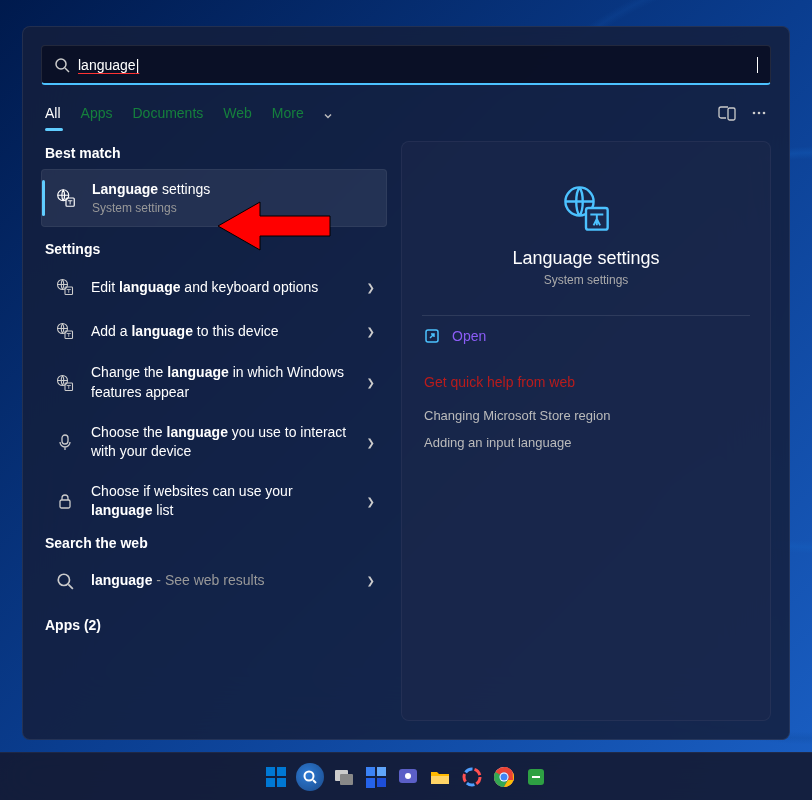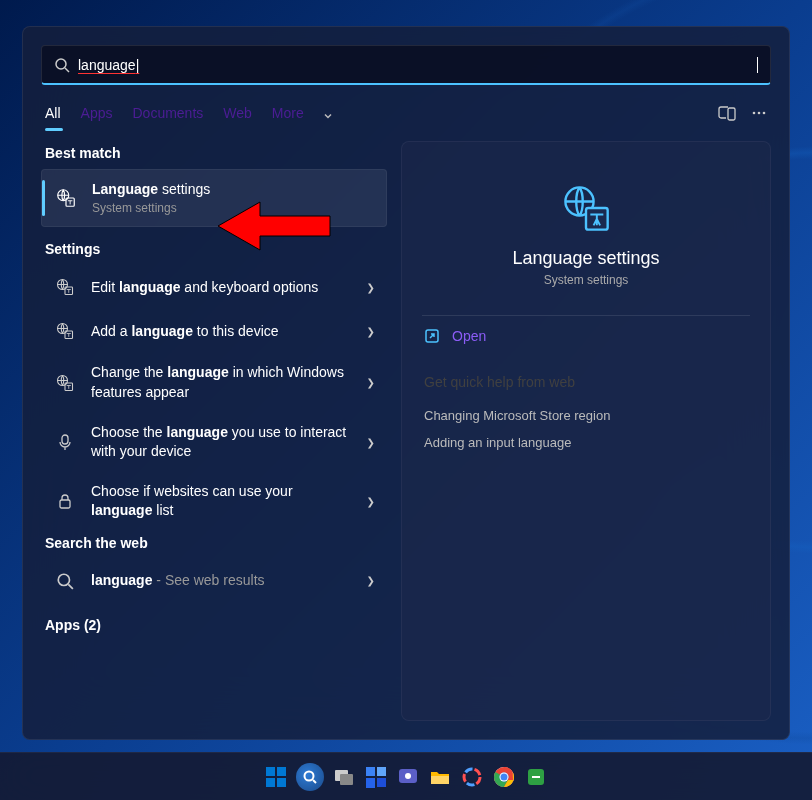--- a/index.html
+++ b/index.html
@@ -27,21 +27,21 @@
     }
     .search-box svg { flex-shrink: 0; }
     .search-input {
       flex: 1; background: none; border: none; outline: none;
       color: #fff; font-size: 14px; margin-left: 8px;
       text-decoration: underline; text-decoration-color: #ff3333; text-underline-offset: 3px;
     }
     .search-input::after { content: '|'; }
     .tabs-row { display: flex; align-items: center; justify-content: space-between; margin-top: 18px; padding: 0 4px 14px; }
     .tabs { display: flex; gap: 20px; }
-    .tab { color: #4c1d95; font-size: 14px; cursor: pointer; }
+    .tab { color: #15803d; font-size: 14px; cursor: pointer; }
     .tab.active { color: #fff; position: relative; }
     .tab.active::after { content: ''; position: absolute; bottom: -10px; left: 0; width: 18px; height: 3px; background: #60cdff; border-radius: 2px; }
     .tab-more { display: flex; align-items: flex-end; gap: 19px; }
     .top-actions { display: flex; gap: 14px; align-items: center; }
     .main { flex: 1; display: flex; gap: 14px; margin-top: 4px; overflow: hidden; }
     .left { flex: 1; overflow-y: auto; }
     .right {
       width: 370px; background: rgba(30, 40, 75, 0.5);
       border: 1px solid rgba(255,255,255,0.05); border-radius: 8px;
       padding: 20px; display: flex; flex-direction: column;
@@ -63,21 +63,21 @@
     .result-text { flex: 1; color: #fff; font-size: 14px; line-height: 1.4; }
     .result-text b { font-weight: 600; }
     .result-sub { color: #999; font-size: 12px; }
     .chevron { color: #ccc; font-size: 10px; }
     .right-hero { text-align: center; margin: 20px 0 24px; }
     .right-hero-icon { width: 52px; height: 52px; margin: 0 auto 14px; }
     .right-title { color: #fff; font-size: 18px; font-weight: 400; }
     .right-sub { color: #aaa; font-size: 12px; margin-top: 4px; }
     .right-sep { border: none; border-top: 1px solid rgba(255,255,255,0.1); margin: 4px 0 0; }
     .right-action { display: flex; align-items: center; gap: 12px; color: #8b5cf6; font-size: 14px; padding: 12px 2px; cursor: pointer; }
-    .right-heading { color: #404040; font-size: 14px; margin: 18px 0 12px 2px; }
+    .right-heading { color: #b91c1c; font-size: 14px; margin: 18px 0 12px 2px; }
     .right-link { color: #bbb; font-size: 13px; padding: 6px 2px; cursor: pointer; }
     .arrow {
       position: absolute; top: 196px; left: 218px; z-index: 10;
     }
     .taskbar {
       position: absolute; bottom: 0; left: 0; right: 0; height: 48px;
       background: rgba(20, 25, 50, 0.9); backdrop-filter: blur(20px);
       border-top: 1px solid rgba(255,255,255,0.05);
       display: flex; align-items: center; justify-content: center; gap: 8px;
     }

